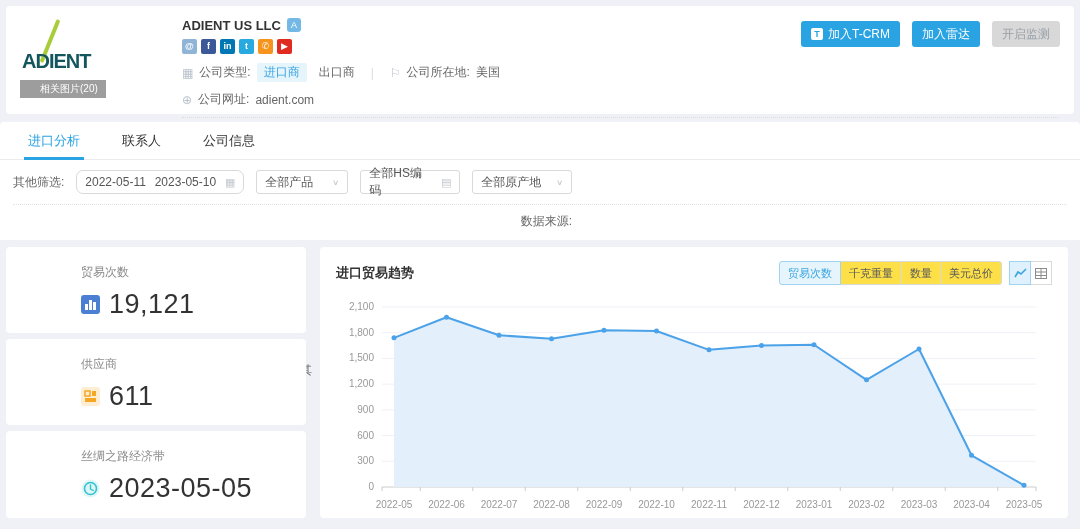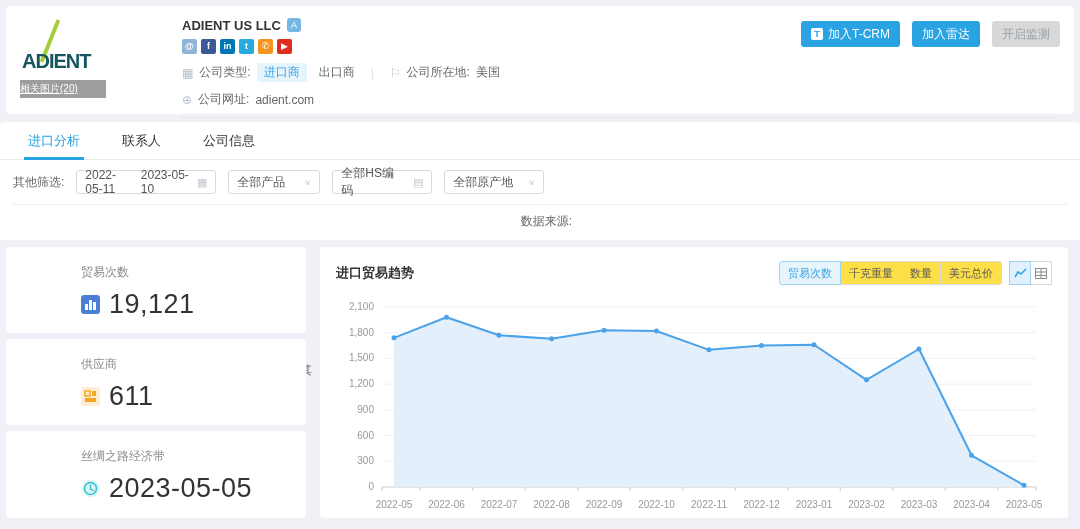--- a/index.html
+++ b/index.html
@@ -8,21 +8,21 @@
     font-family:"Liberation Sans","DejaVu Sans",sans-serif;
     background:#eff1f6; color:#333; font-size:12px; position:relative; overflow:hidden;
   }
   .card { position:absolute; background:#fff; border-radius:4px; }
 
   
   .header-card { left:6px; top:6px; width:1068px; height:108px; }
   .logo-box { position:absolute; left:14px; top:10px; width:86px; height:82px; overflow:hidden; }
   .logo-line { position:absolute; left:28px; top:2px; width:4px; height:46px; background:#a9cd3a; transform:rotate(22deg); border-radius:2px; }
   .logo-text { position:absolute; left:2px; top:34px; font-size:20px; font-weight:bold; color:#14565e; letter-spacing:-1px; }
-  .logo-overlay { position:absolute; left:0; bottom:0; width:100%; height:18px; background:rgba(140,140,140,.85); color:#fff; font-size:10px; line-height:18px; text-align:left; padding-left:0;text-decoration:underline; }
+  .logo-overlay { position:absolute; left:0; bottom:0; width:100%; height:18px; background:rgba(140,140,140,.85); color:#fff; font-size:10px; line-height:18px; text-align:left; padding-left:20px; }
   .co-info { position:absolute; left:128px; top:10px; right:16px;margin-left:48px; }
   .co-title-row { display:flex; align-items:center; gap:6px; height:18px; }
   .co-name { font-size:13px; font-weight:bold; color:#333; }
   .mini-badge { width:14px; height:14px; border-radius:3px; background:#74b9e6; color:#fff; font-size:9px; line-height:14px; text-align:center; display:inline-block; }
   .social-row { display:flex; gap:4px; margin-top:5px; }
   .s-ic { width:15px; height:15px; border-radius:2px; color:#fff; font-size:9px; font-weight:bold; line-height:15px; text-align:center; cursor:pointer; }
   .s-blog{background:#8fb4d6}.s-fb{background:#3b5998}.s-in{background:#0077b5}.s-tw{background:#28a9e0}.s-ph{background:#f7941d}.s-yt{background:#e02b20}
   .meta-row { display:flex; align-items:center; gap:6px; margin-top:9px; color:#666; }
   .g-ic { color:#b9c2cc; font-size:12px; }
   .chip { background:#e6f4fc; color:#3aa4e2; padding:1px 7px; border-radius:2px; }
@@ -133,21 +133,21 @@
 
 <div class="card tabs-card">
   <div class="tabs-row">
     <span class="tab active">进口分析</span>
     <span class="tab">联系人</span>
     <span class="tab">公司信息</span>
   </div>
 
   <div class="filter-row">
     <span class="f-label">其他筛选:</span>
-    <div class="f-box" style="width:140px; justify-content:space-between;">
+    <div class="f-box" style="width:168px; justify-content:space-between;border-radius:7px;">
       <span>2022-05-11</span>
       <span>2023-05-10</span>
       <span class="g-ic">▦</span>
     </div>
     <div class="f-box" style="width:92px; justify-content:space-between;">
       <span>全部产品</span>
       <span class="chev">∨</span>
     </div>
     <div class="f-box" style="width:100px; justify-content:space-between;">
       <span>全部HS编码</span>

